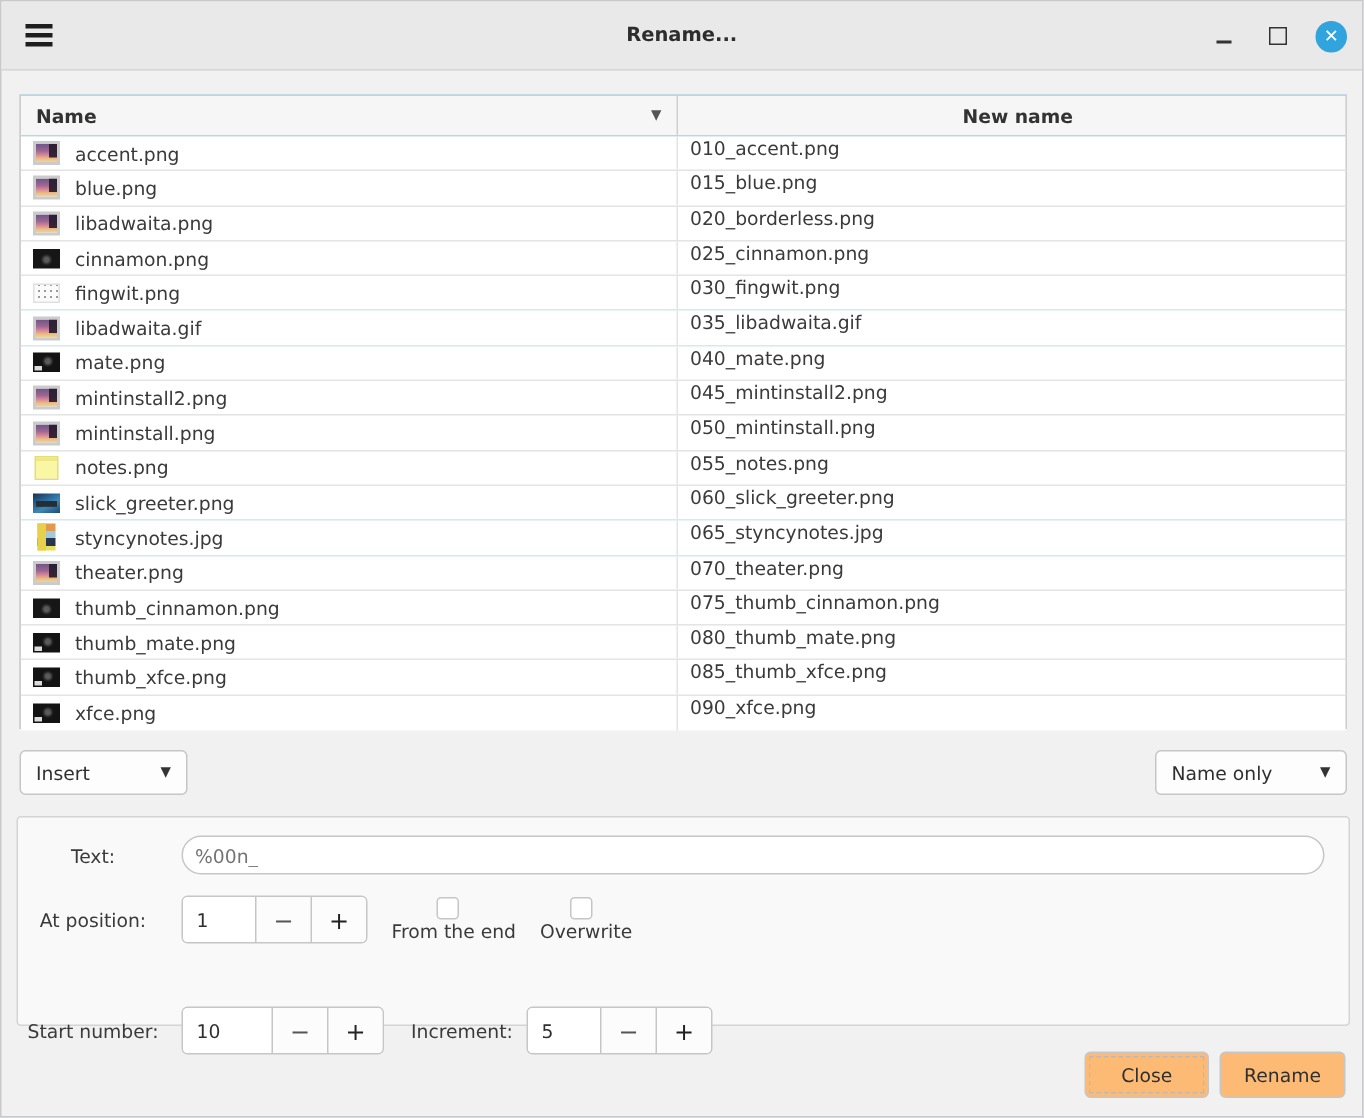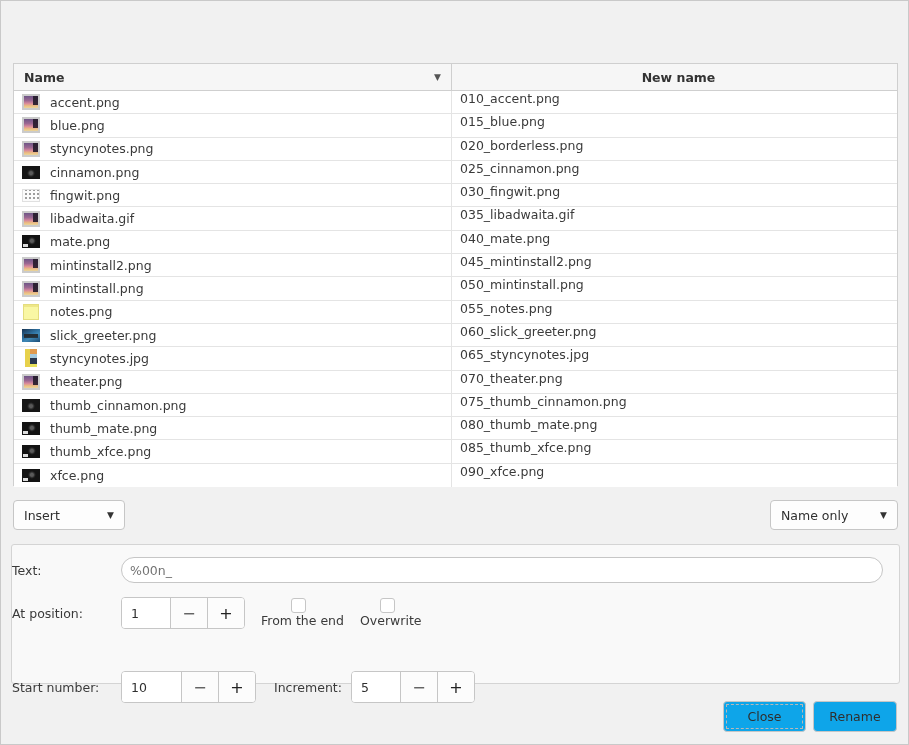--- a/index.html
+++ b/index.html
@@ -63,47 +63,60 @@
   .combo { position:absolute; height:30px; background:#fdfdfd; border:1px solid #c6c6c6; border-radius:4px;
            display:flex; align-items:center; justify-content:space-between; padding:0 10px; cursor:pointer; color:#2f2f2f; }
   .combo-insert { left:12px; top:499px; width:112px; }
   .combo-scope  { left:769px; top:499px; width:128px; }
   .caret { font-size:9px; color:#333; }
 
   
   .panel { position:absolute; left:10px; top:543px; width:889px; height:140px;
            background:#f9f9f9; border:1px solid #d4d4d4; border-radius:3px; }
   .opt-row { position:absolute; display:flex; align-items:center; }
-  .lbl { width:100px; text-align:left; margin-right:9px; color:#3a3a3a; flex:none; }
+  .lbl { width:100px; text-align:center; margin-right:9px; color:#3a3a3a; flex:none; }
   .text-row { left:0; top:12px; right:16px; }
   .pos-row  { left:0; top:52px; }
   .num-row  { left:0; top:98px;margin-top:28px; }
   input.text-input { flex:1; height:26px; border:1px solid #c6c6c6; border-radius:13px; background:#fff;
         font:inherit; color:#737373; padding:0 8px; outline:none; }
   .spin { display:flex; height:32px; border-radius:4px; overflow:hidden; border:1px solid #c6c6c6; background:#fff; }
   .spin-val { display:flex; align-items:center; padding-left:9px; background:#fff; color:#2f2f2f; }
   .spin-btn { width:37px; display:flex; align-items:center; justify-content:center; background:#fcfcfc;
         border-left:1px solid #c6c6c6; font-size:16px; color:#222; cursor:pointer; }
   .spin-btn.minus { color:#555; }
   .chk { display:flex; align-items:center; margin-left:16px; cursor:pointer;flex-direction:column; }
   .chk-box { width:15px; height:15px; background:#fff; border:1px solid #c6c6c6; border-radius:3px; margin-right:7px; }
   .inc-lbl { margin-left:18px; margin-right:9px; color:#3a3a3a; }
 
   
-  .btn { position:absolute; top:700px; height:31px; background:#0ea5e9; border:1px solid #c6c6c6;
+  .btn { position:absolute; top:700px; height:31px; background:#fdba74; border:1px solid #c6c6c6;
          border-radius:4px; display:flex; align-items:center; justify-content:center;
          font:inherit; color:#2f2f2f; cursor:pointer; }
   .btn-close { left:722px; width:83px; outline:1px dashed #b8b8b8; outline-offset:-4px; }
   .btn-rename { left:812px; width:84px; }
 </style>
 </head>
 <body>
 
 <div class="window">
 
+  <div class="titlebar">
+    <div class="hamburger">
+        <span></span>
+        <span></span>
+        <span></span>
+      </div>
+    <div class="title">Rename...</div>
+    <div class="win-controls">
+      <div class="wc wc-min"></div>
+      <div class="wc wc-max"></div>
+      <div class="wc wc-close">✕</div>
+    </div>
+  </div>
 
   <div class="table">
     <div class="thead">
       <div class="th th-name">
         <span>Name</span>
         <span class="sort-arrow">▼</span>
       </div>
       <div class="th th-new">
         <span>New name</span>
       </div>
@@ -129,21 +142,21 @@
       </div>
       <div class="cell-new">
         <span>015_blue.png</span>
       </div>
     </div>
         <div class="row">
       <div class="cell-name">
         <span class="icon-box">
           <span class="thumb thumb-sunset"></span>
         </span>
-        <span>styncynotes.png</span>
+        <span>libadwaita.png</span>
       </div>
       <div class="cell-new">
         <span>020_borderless.png</span>
       </div>
     </div>
         <div class="row">
       <div class="cell-name">
         <span class="icon-box">
           <span class="thumb thumb-dark"></span>
         </span>

